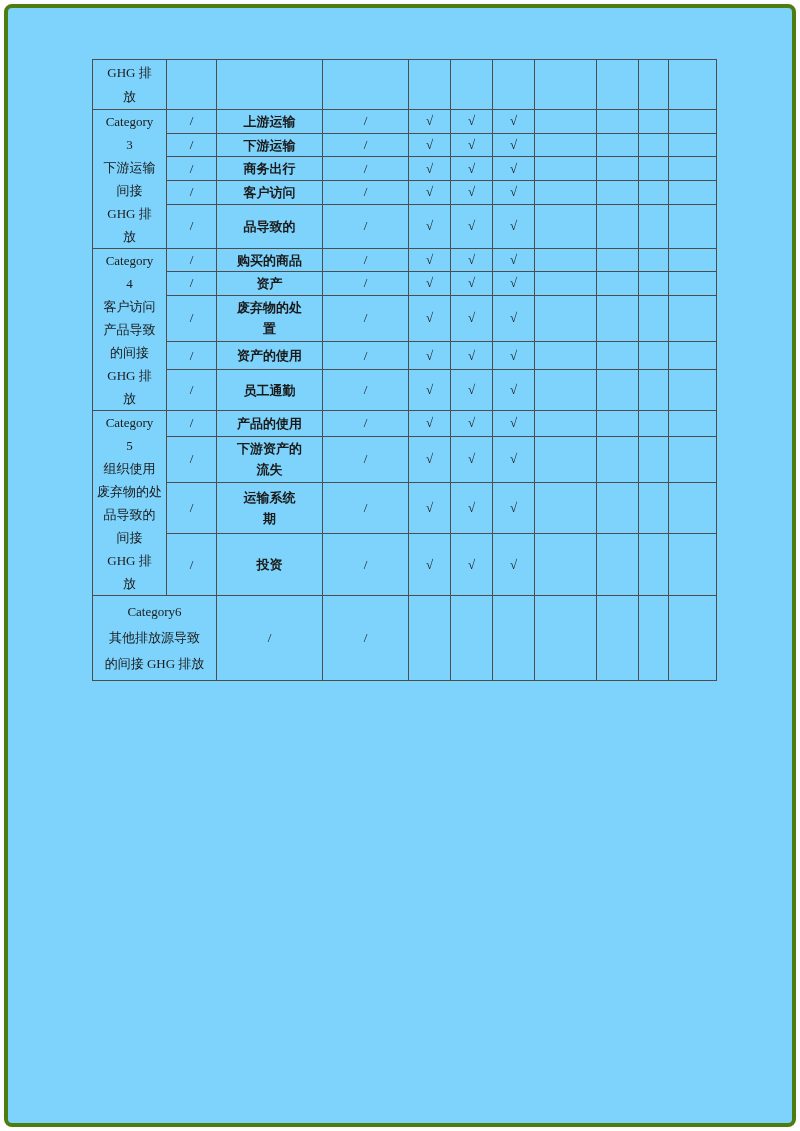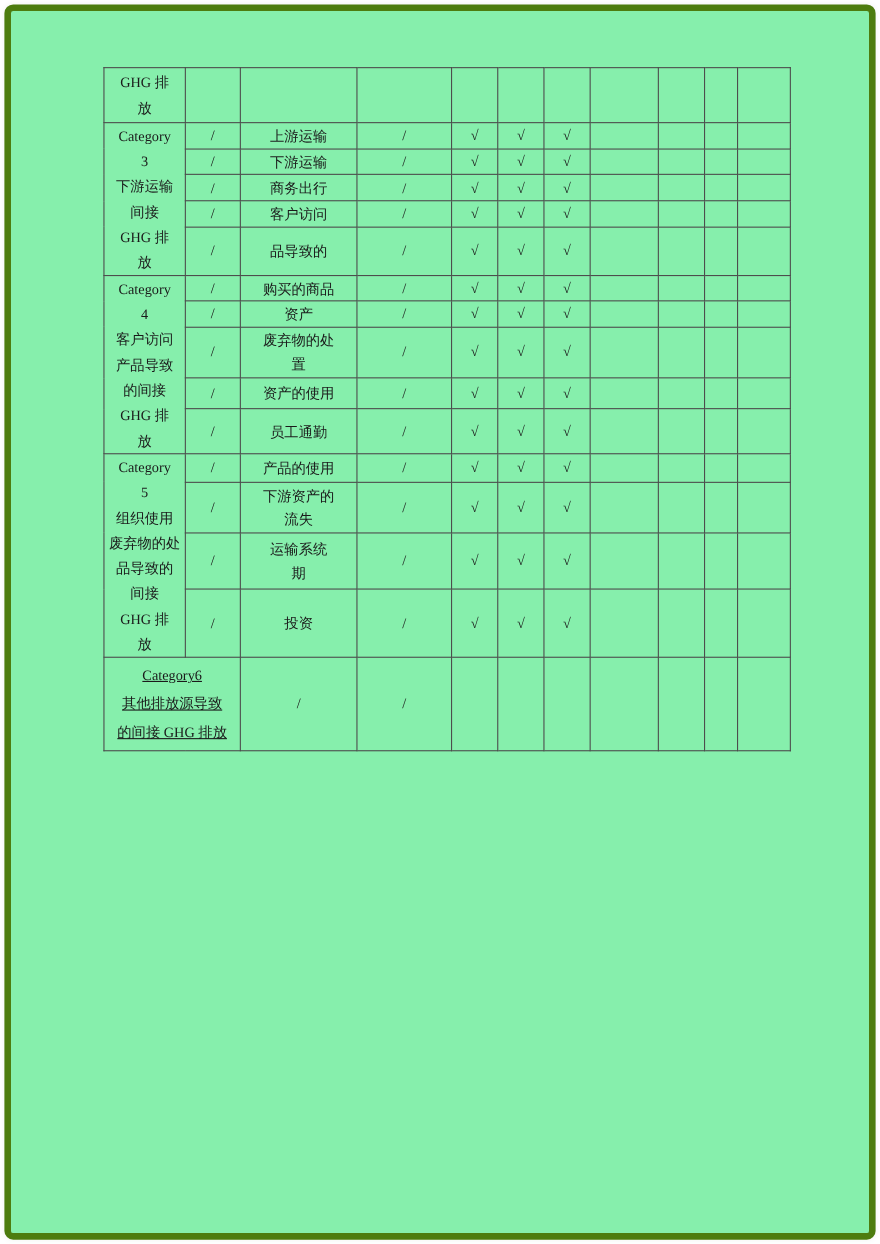--- a/index.html
+++ b/index.html
@@ -4,22 +4,22 @@
 <style>
   * { margin: 0; padding: 0; box-sizing: border-box; }
   html, body {
     width: 800px; height: 1131px;
     background: #ffffff;
     font-family: "Liberation Serif", "DejaVu Serif", serif;
   }
   .page {
     position: absolute;
     left: 4px; top: 4px; right: 4px; bottom: 4px;
-    background: #86efac;
-    border: 6px solid #4d7c0f;
+    background: #7dd3fc;
+    border: 4px solid #4d7c0f;
     border-radius: 8px;
     box-shadow: 0 0 6px rgba(0,0,0,0.05);
     overflow: hidden;
   }
   .table-wrap {
     position: absolute;
     left: 84px; top: 51px; 
   }
   table {
     border-collapse: collapse;
@@ -29,22 +29,22 @@
   td {
     border: 1px solid #4d4d4d;
     text-align: center;
     vertical-align: middle;
     font-size: 13px;
     color: #1a1a1a;
     padding: 0;
     overflow: hidden;
   }
   .lines span { display: block; line-height: 23px; }
-  td[data-name="item-name-cell"] .lines span { line-height: 21px; }
-  td[data-name="category6-label-cell"] .lines span { line-height: 26px; text-decoration: underline; }
+  td[data-name="item-name-cell"] .lines span { line-height: 21px; font-weight: bold; }
+  td[data-name="category6-label-cell"] .lines span { line-height: 26px; }
   td[data-name="category-continuation-cell"] .lines span { line-height: 24px; }
   td[data-name="check-cell"] { font-size: 13px; }
   td[data-name="slash-cell"] { font-size: 13px; }
 </style>
 </head>
 <body>
 
 <div class="page" data-name="document-page">
   <div class="table-wrap" data-name="ghg-table-container">
     <table data-name="ghg-emissions-table">

